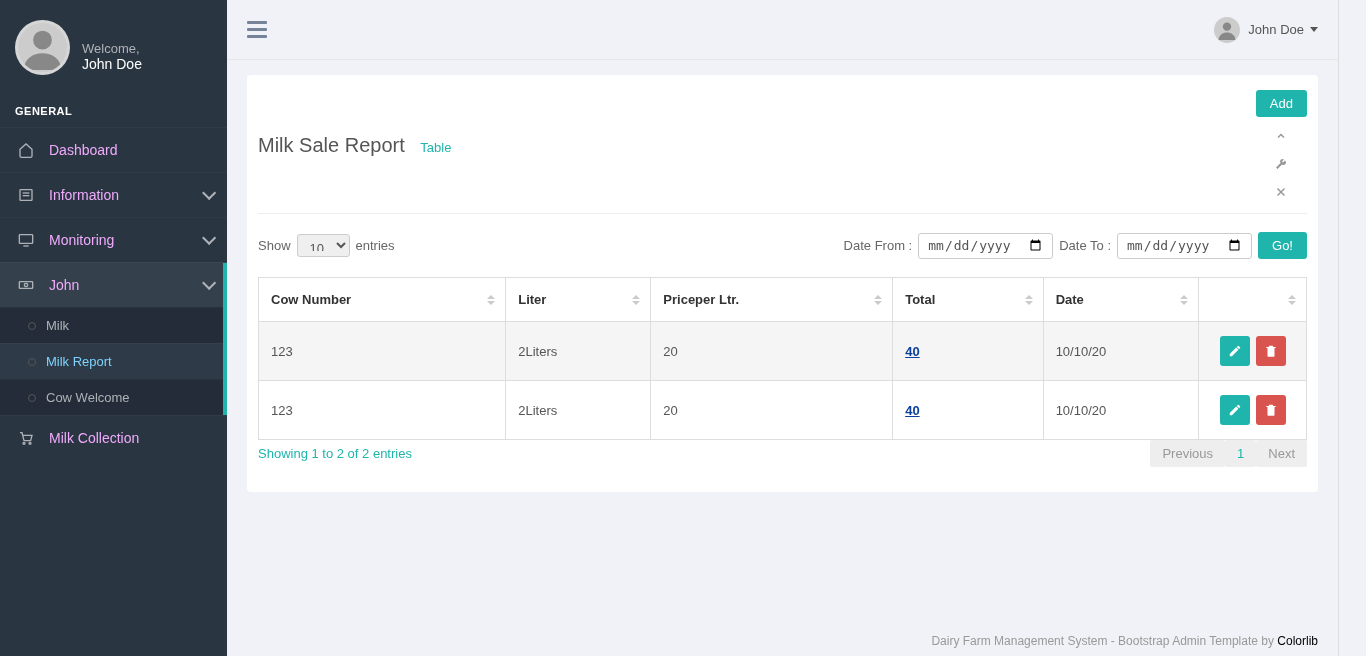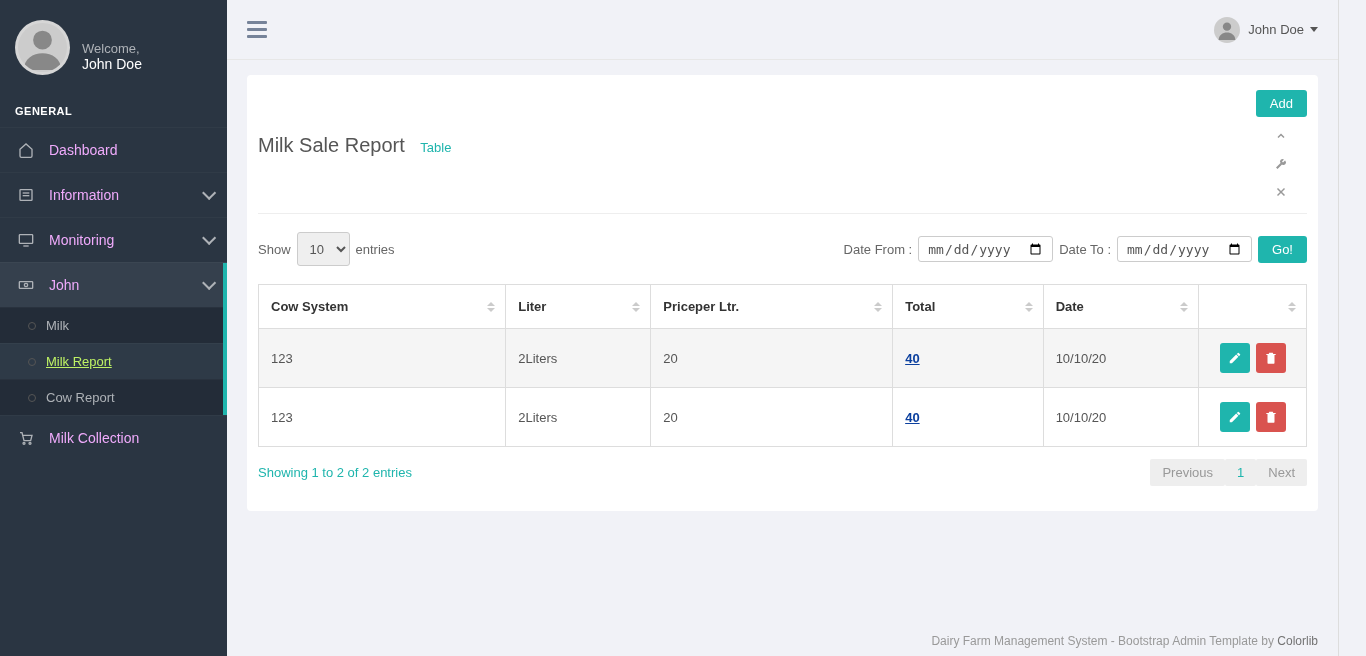--- a/index.html
+++ b/index.html
@@ -18,21 +18,21 @@
 .profile-text .welcome { color: #aeb2b7; font-size: 13px; margin-top: 18px; }
 .section-label { padding: 10px 15px; font-size: 11px; font-weight: bold; color: #fff; letter-spacing: 0.5px; }
 .nav-item { display: flex; align-items: center; padding: 14px 15px; color: #f0abfc; cursor: pointer; font-size: 14px; position: relative; border-top: 1px solid rgba(255,255,255,0.03); }
 .nav-item.expandable::after { content: ""; position: absolute; right: 15px; width: 8px; height: 8px; border-right: 2px solid #aeb2b7; border-bottom: 2px solid #aeb2b7; transform: rotate(45deg) translateY(-3px); }
 .nav-item.active-parent { background: #35404d; }
 .nav-item.active-parent::before { content: ""; position: absolute; right: 0; top: 0; bottom: 0; width: 4px; background: #1fb5ad; }
 .nav-icon { width: 22px; margin-right: 12px; display: inline-flex; align-items: center; justify-content: center; }
 .submenu { background: #232c38; }
 .submenu .sub-item { padding: 10px 15px 10px 28px; font-size: 13px; color: #aeb2b7; cursor: pointer; display: flex; align-items: center; border-top: 1px solid rgba(255,255,255,0.03); }
 .submenu .sub-item::before { content: ""; width: 6px; height: 6px; border: 1px solid #555; border-radius: 50%; margin-right: 10px; }
-.submenu .sub-item.active { background: #2e3a47; color: #bef264; text-decoration: underline; }
+.submenu .sub-item.active { background: #2e3a47; color: #7dd3fc; }
 .submenu-wrapper { position: relative; }
 .submenu-wrapper::before { content: ""; position: absolute; right: 0; top: 0; bottom: 0; width: 4px; background: #1fb5ad; }
 
 
 .main { flex: 1; display: flex; flex-direction: column; height: 100%; }
 .topbar { height: 60px; background: #f1f2f7; display: flex; align-items: center; justify-content: space-between; padding: 0 20px; border-bottom: 1px solid #e7e7e7; }
 .hamburger { display: flex; flex-direction: column; gap: 4px; cursor: pointer; }
 .hamburger span { width: 20px; height: 3px; background: #768399; border-radius: 1px; }
 .user-menu { display: flex; align-items: center; color: #555; cursor: pointer; font-size: 13px; }
 .user-menu .avatar-sm { width: 26px; height: 26px; border-radius: 50%; background: #ccc; margin-right: 8px; display: flex; align-items: center; justify-content: center; }
@@ -46,48 +46,48 @@
 .panel-title { font-size: 20px; color: #555; font-weight: 400; }
 .panel-subtitle { font-size: 13px; color: #1fb5ad; margin-left: 12px; }
 .panel-tools { display: flex; align-items: center; gap: 12px; flex-direction: column; }
 .btn-add { background: #1fb5ad; color: #fff; border: none; padding: 6px 14px; border-radius: 3px; font-size: 13px; cursor: pointer; }
 .tool-icon { color: #999; cursor: pointer; font-size: 14px; }
 
 
 .filters { display: flex; align-items: center; justify-content: space-between; margin-bottom: 18px; flex-wrap: wrap; gap: 22px; }
 .filters-left, .filters-center, .filters-right { display: flex; align-items: center; gap: 6px; font-size: 13px; color: #666; }
 .filters select, .filters input[type="text"], .filters input[type="date"] { border: 1px solid #ccc; border-radius: 3px; padding: 5px 8px; font-size: 13px; color: #555; }
-.filters select { height: 34px; }
+.filters select { height: 23px; }
 .date-input { width: 135px; height: 26px; }
 .btn-go { background: #1fb5ad; color: #fff; border: none; padding: 6px 14px; border-radius: 3px; font-size: 13px; cursor: pointer; }
 .filters input.search { width: 190px; height: 30px; }
 
 
 table.data { width: 100%; border-collapse: collapse; border: 1px solid #ddd; }
 table.data th, table.data td { border: 1px solid #ddd; padding: 14px 12px; text-align: left; font-size: 13px; vertical-align: middle; }
 table.data th { font-weight: bold; color: #333; position: relative; }
 table.data th .sort-icon { position: absolute; right: 10px; top: 50%; transform: translateY(-50%); width: 8px; height: 10px; opacity: 0.25; }
 table.data th .sort-icon::before { content: ""; position: absolute; top: 0; left: 0; border-left: 4px solid transparent; border-right: 4px solid transparent; border-bottom: 4px solid #333; }
 table.data th .sort-icon::after { content: ""; position: absolute; bottom: 0; left: 0; border-left: 4px solid transparent; border-right: 4px solid transparent; border-top: 4px solid #333; }
 table.data tbody tr:nth-child(odd) { background: #f5f5f5; }
 .total-link { color: #0b3f9e; font-weight: bold; text-decoration: underline; cursor: pointer; }
 .row-actions { display: flex; gap: 6px; justify-content: center; }
 .btn-sm { width: 30px; height: 30px; border: none; border-radius: 3px; display: inline-flex; align-items: center; justify-content: center; cursor: pointer; color: #fff; }
 .btn-edit { background: #1fb5ad; }
 .btn-delete { background: #d9534f; }
 
 
-.table-footer { display: flex; justify-content: space-between; align-items: center; margin-top: 12px; font-size: 13px; }
+.table-footer { display: flex; justify-content: space-between; align-items: center; font-size: 13px; }
 .table-info { color: #1fb5ad; }
 .pagination { display: flex; }
 .page-btn { background: #eee; color: #999; padding: 6px 12px; border: none; cursor: pointer; font-size: 13px; border-radius: 2px; }
 .page-btn.num { color: #1fb5ad; background: #eee; }
 
 .page-footer { text-align: right; font-size: 12px; color: #999; padding: 12px 20px 8px; }
-.page-footer a { color: #737373; text-decoration: none; text-align: center; }
+.page-footer a { color: #000000; text-decoration: none; text-align: center; }
 
 .scroll-edge { width: 14px; background: #f1f2f7; border-left: 1px solid #ddd; }
 </style>
 </head>
 <body>
 
 <div class="wrapper">
 
   <aside class="sidebar">
 
@@ -148,21 +148,21 @@
 
     <div class="submenu-wrapper">
       <div class="submenu">
         <div class="sub-item">
             <span>Milk</span>
           </div>
         <div class="sub-item active">
             <span>Milk Report</span>
           </div>
         <div class="sub-item">
-            <span>Cow Report</span>
+            <span>Cow Welcome</span>
           </div>
       </div>
     </div>
 
     <div class="nav-item">
       <span class="nav-icon">
         <svg width="16" height="16" viewBox="0 0 24 24" fill="none" stroke="#aeb2b7" stroke-width="2">
             <circle cx="9" cy="20" r="1.5"></circle>
             <circle cx="18" cy="20" r="1.5"></circle>
             <path d="M3 4h3l3 12h10l2-8H7"></path>
@@ -232,21 +232,21 @@
             <input type="date" class="date-input" placeholder="mm/dd/yyyy" style="">
             <span>Date To :</span>
             <input type="date" class="date-input" placeholder="mm/dd/yyyy" style="">
             <button class="btn-go">Go!</button>
           </div>
         </div>
 
         <table class="data">
           <thead>
             <tr>
-              <th style="width:230px"><span>Cow System</span><span class="sort-icon"></span></th>
+              <th style="width:230px"><span>Cow Number</span><span class="sort-icon"></span></th>
               <th style="width:135px"><span>Liter</span><span class="sort-icon"></span></th>
               <th style="width:225px"><span>Priceper Ltr.</span><span class="sort-icon"></span></th>
               <th style="width:140px"><span>Total</span><span class="sort-icon"></span></th>
               <th style="width:145px"><span>Date</span><span class="sort-icon"></span></th>
               <th style="width:100px">
                   <span class="sort-icon"></span>
                 </th>
             </tr>
           </thead>
           <tbody id="table-body">

